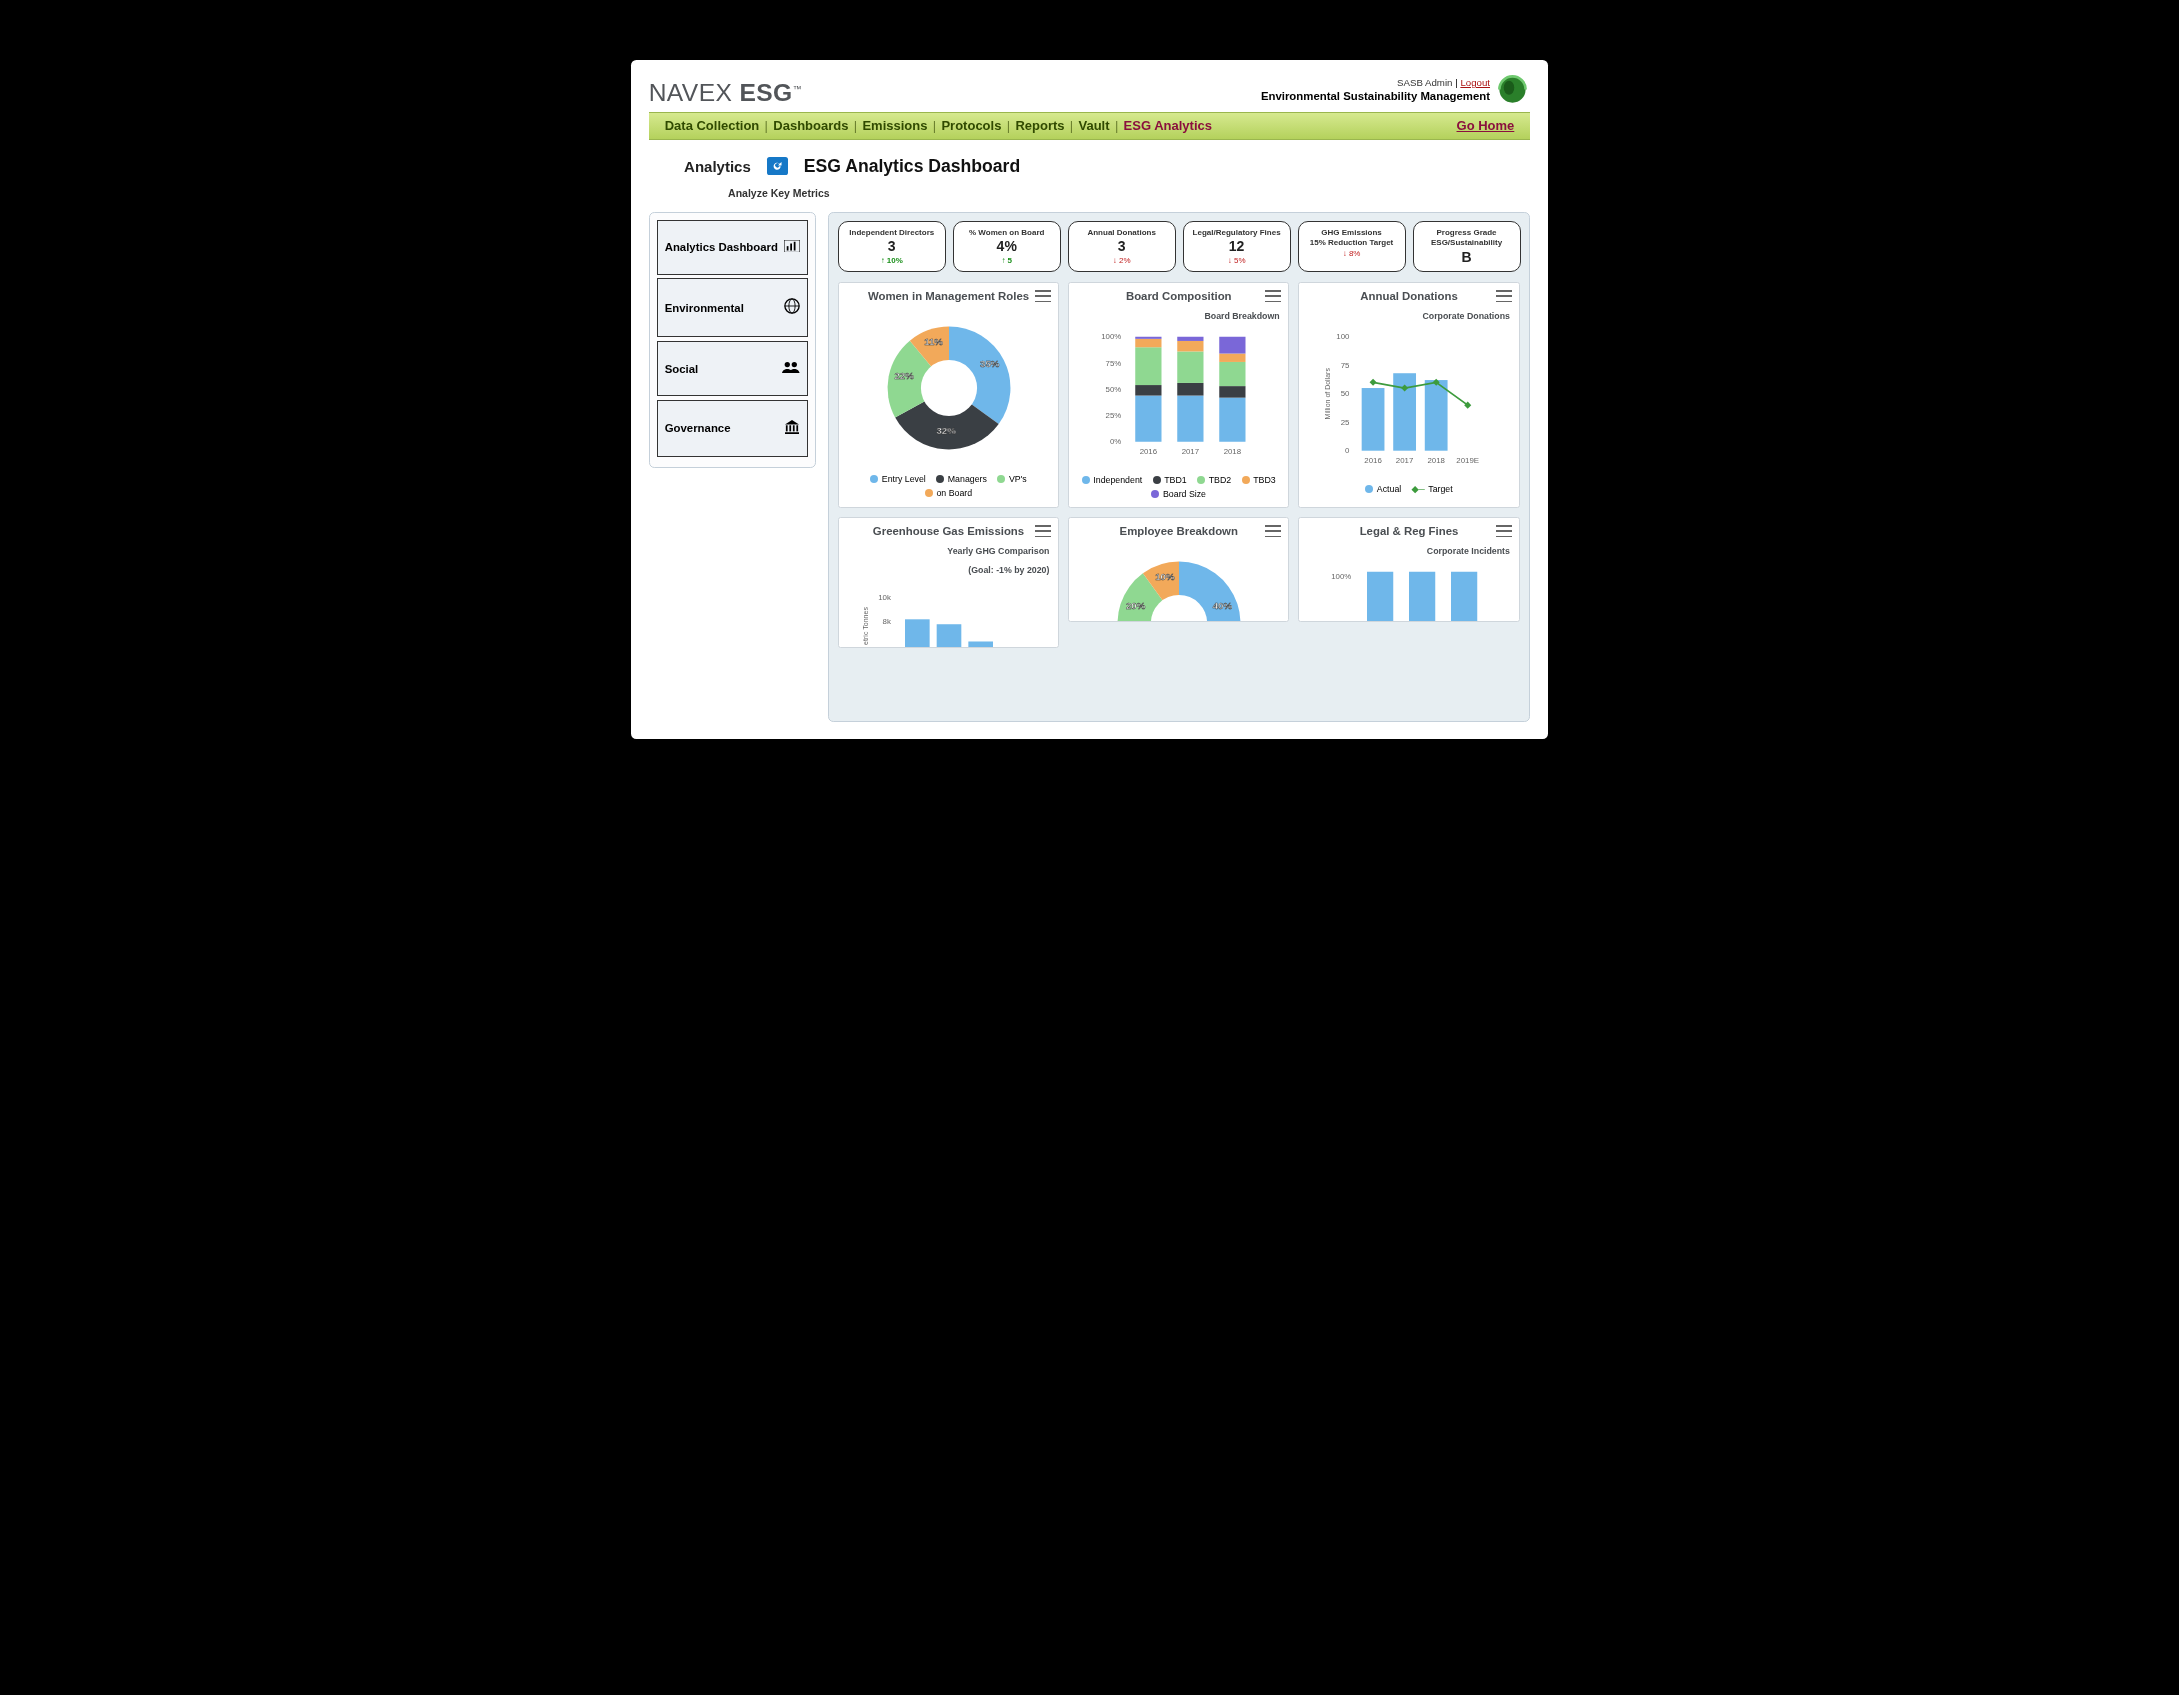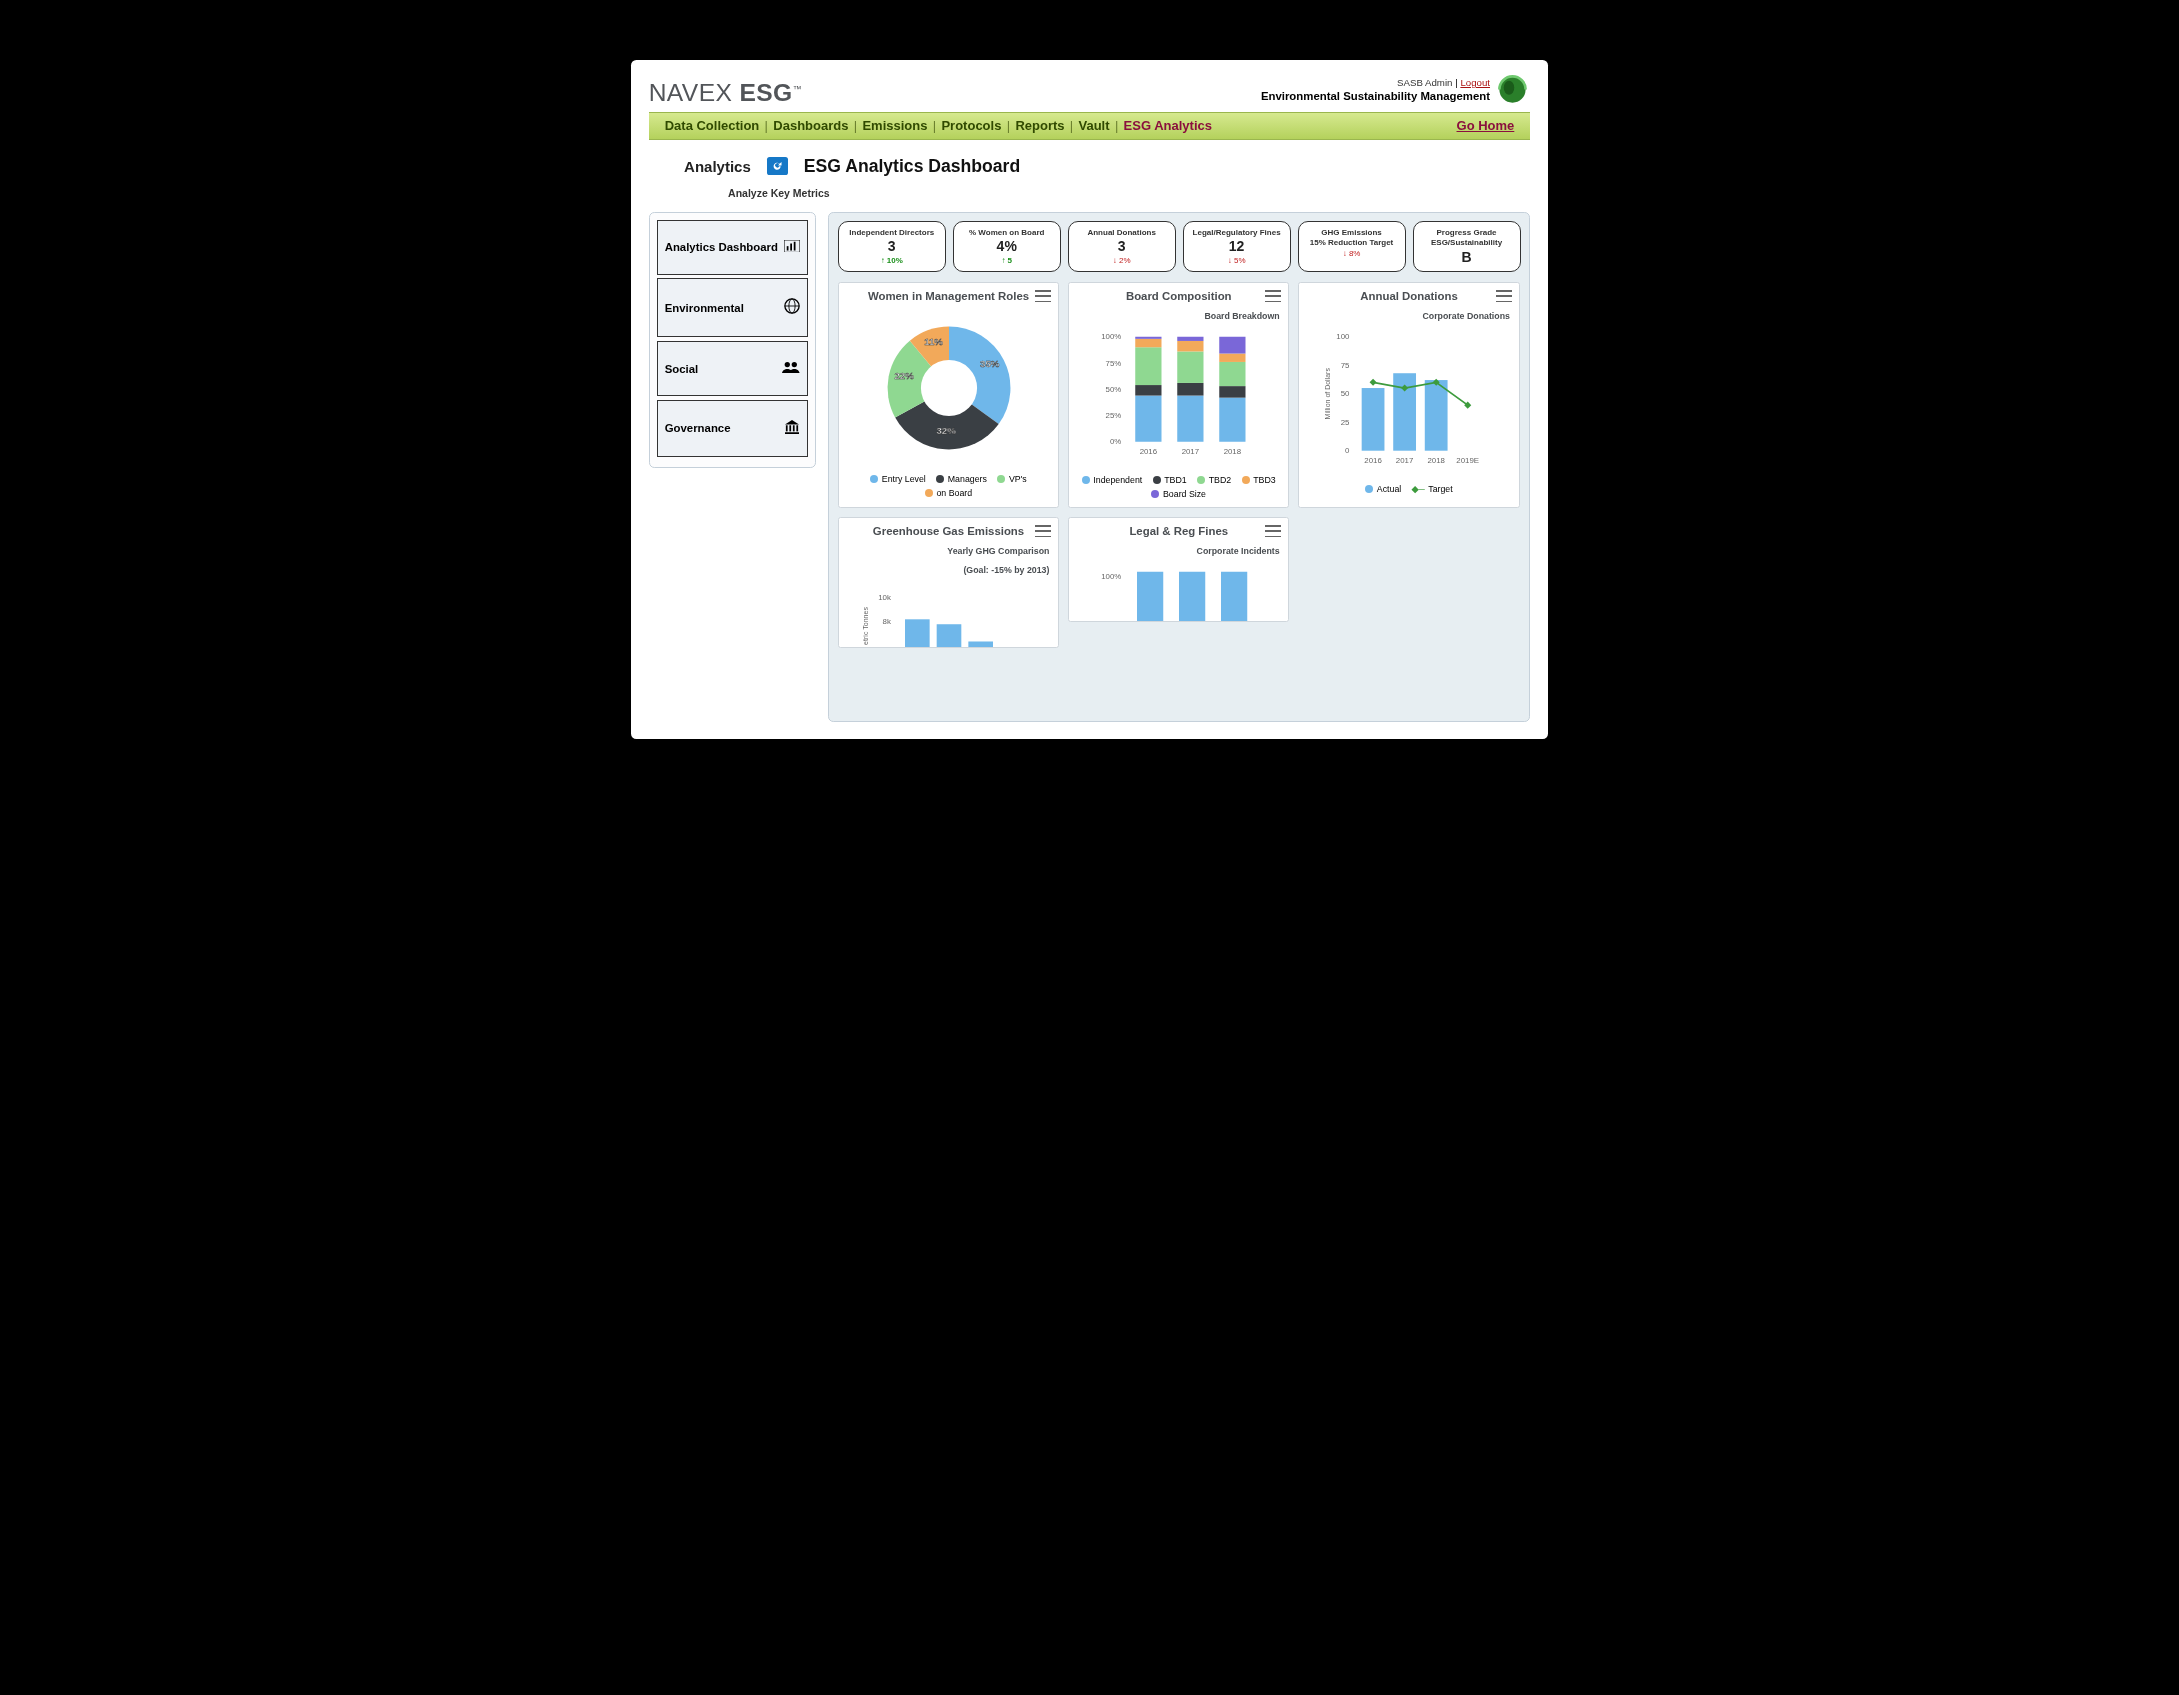--- a/index.html
+++ b/index.html
@@ -306,31 +306,50 @@
         </div>
 
         <div class="card" style="height:131px;overflow:hidden">
           <div class="menu">
                 <div></div>
                 <div></div>
                 <div></div>
               </div>
           <div class="hdr">Greenhouse Gas Emissions</div>
           <div class="subhdr">Yearly GHG Comparison</div>
-          <div class="subhdr">(Goal: -15% by 2013)</div>
+          <div class="subhdr">(Goal: -1% by 2020)</div>
           <svg class="chart" width="176" height="88" viewBox="0 0 200 100" id="bar_ghg">
                 <text x="34" y="20" text-anchor="end" font-size="9" fill="#666">10k</text>
                 <text x="34" y="48" text-anchor="end" font-size="9" fill="#666">8k</text>
                 <text x="8" y="50" text-anchor="middle" font-size="8" fill="#666" transform="rotate(-90 8 50)">etric Tonnes</text>
                 <rect x="50" y="42.39999999999999" width="28" height="200" fill="#6fb7ea"></rect>
                 <rect x="86" y="48" width="28" height="200" fill="#6fb7ea"></rect>
                 <rect x="122" y="67.60000000000001" width="28" height="200" fill="#6fb7ea"></rect>
               </svg>
         </div>
 
+        <div class="card" style="height:105px;overflow:hidden">
+          <div class="menu">
+                <div></div>
+                <div></div>
+                <div></div>
+              </div>
+          <div class="hdr">Employee Breakdown</div>
+          <svg class="chart" width="158" height="158" viewBox="0 0 180 180" id="donut2">
+                <path d="M 90 90 L 90 20 A 70 70 0 0 1 131.14496766047313 146.63118960624632 Z" fill="#6fb7ea"></path>
+                <text x="139.454938847348" y="73.93111629250274" fill="#fff" font-size="11" font-weight="bold" text-anchor="middle" stroke="#333" stroke-width="0.5">40%</text>
+                <path d="M 90 90 L 131.14496766047313 146.63118960624632 A 70 70 0 0 1 23.42604385933926 111.63118960624632 Z" fill="#3a3f44"></path>
+                <text x="73.93111629250274" y="139.454938847348" fill="#fff" font-size="11" font-weight="bold" text-anchor="middle" stroke="#333" stroke-width="0.5">30%</text>
+                <path d="M 90 90 L 23.42604385933926 111.63118960624632 A 70 70 0 0 1 48.85503233952687 33.368810393753684 Z" fill="#8fd891"></path>
+                <text x="40.54506115265202" y="73.93111629250272" fill="#fff" font-size="11" font-weight="bold" text-anchor="middle" stroke="#333" stroke-width="0.5">20%</text>
+                <path d="M 90 90 L 48.85503233952687 33.368810393753684 A 70 70 0 0 1 89.99999999999999 20 Z" fill="#f2a95a"></path>
+                <text x="73.93111629250272" y="40.54506115265202" fill="#fff" font-size="11" font-weight="bold" text-anchor="middle" stroke="#333" stroke-width="0.5">10%</text>
+                <circle cx="90" cy="90" r="32" fill="#fff"></circle>
+              </svg>
+        </div>
 
         <div class="card" style="height:105px;overflow:hidden">
           <div class="menu">
                 <div></div>
                 <div></div>
                 <div></div>
               </div>
           <div class="hdr">Legal &amp; Reg Fines</div>
           <div class="subhdr">Corporate Incidents</div>
           <svg class="chart" width="176" height="105" viewBox="0 0 200 120" id="bar_fines">

